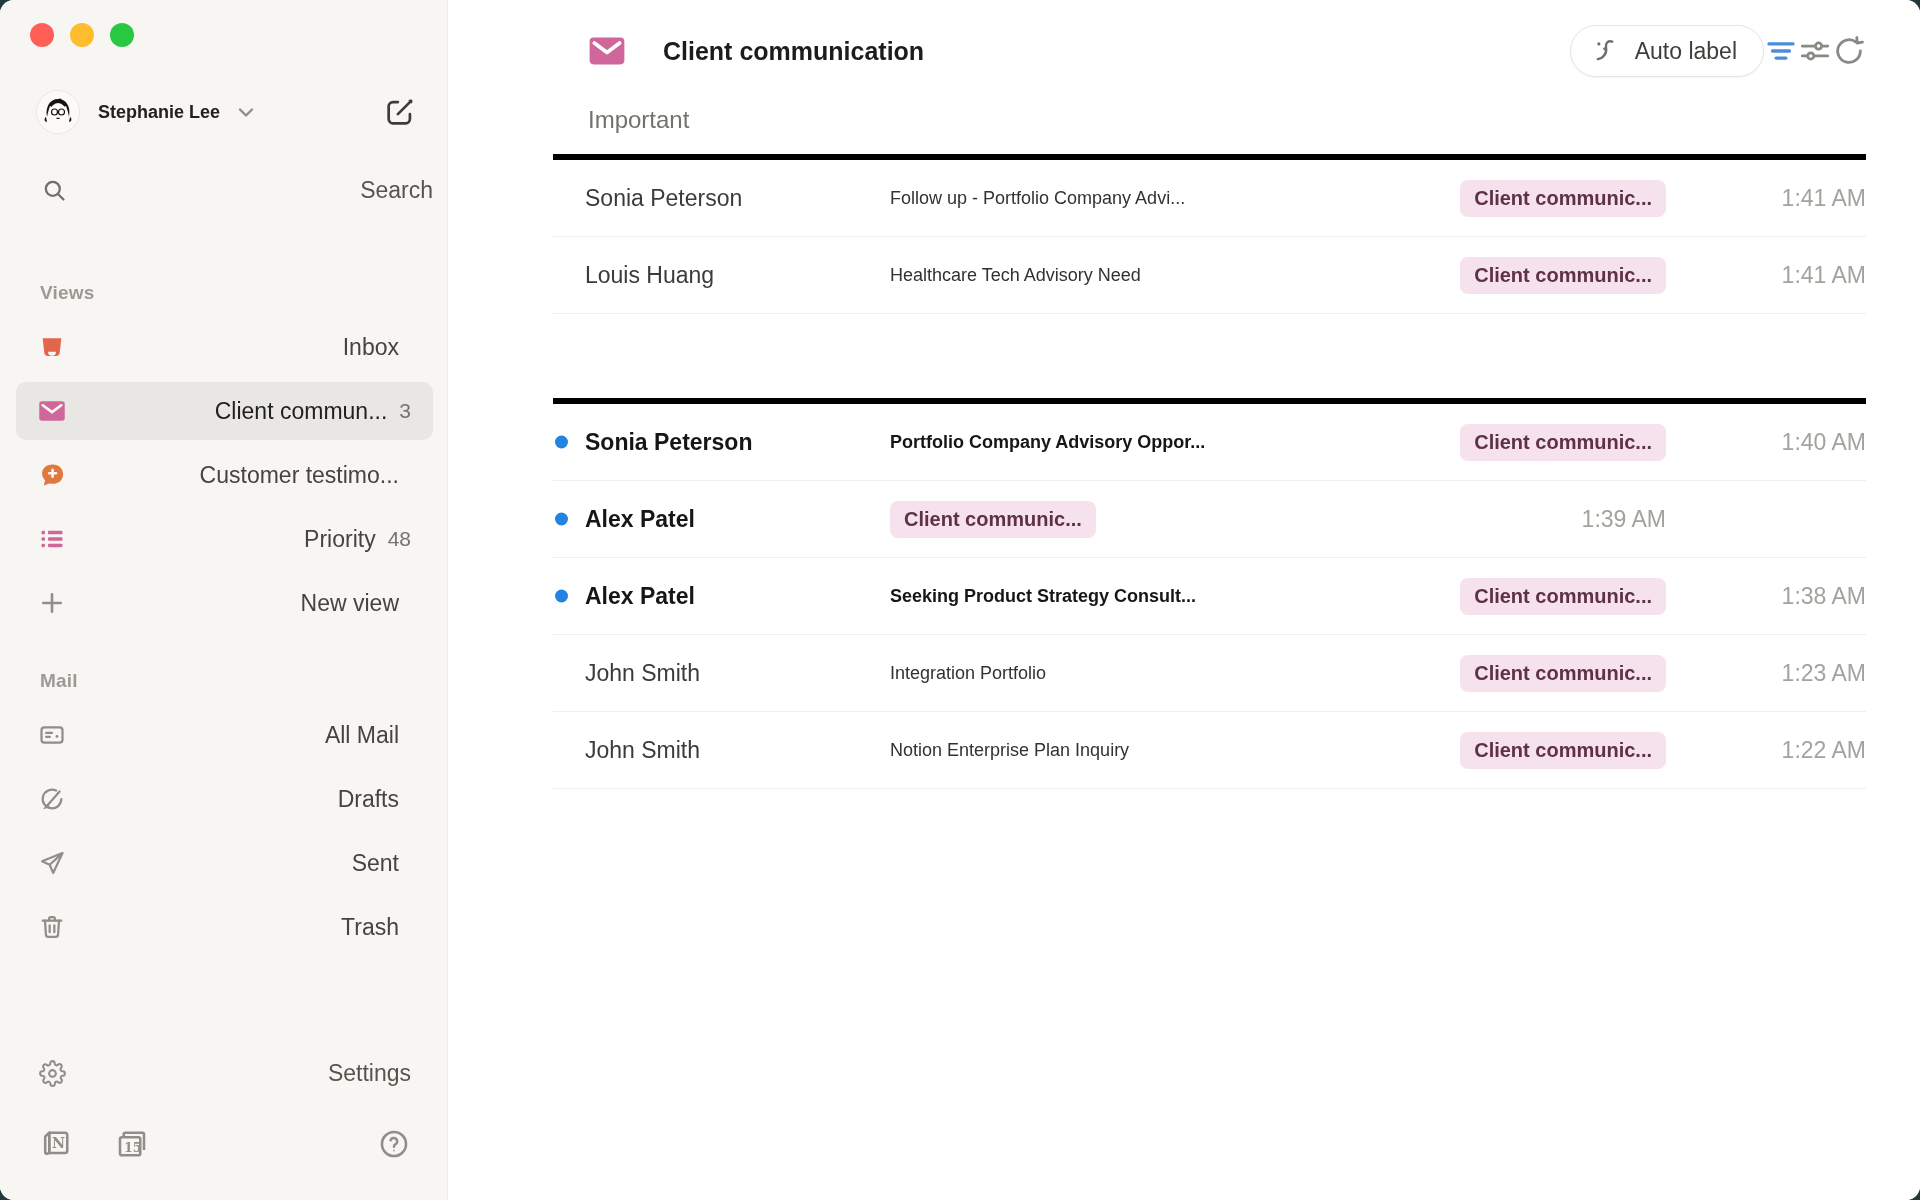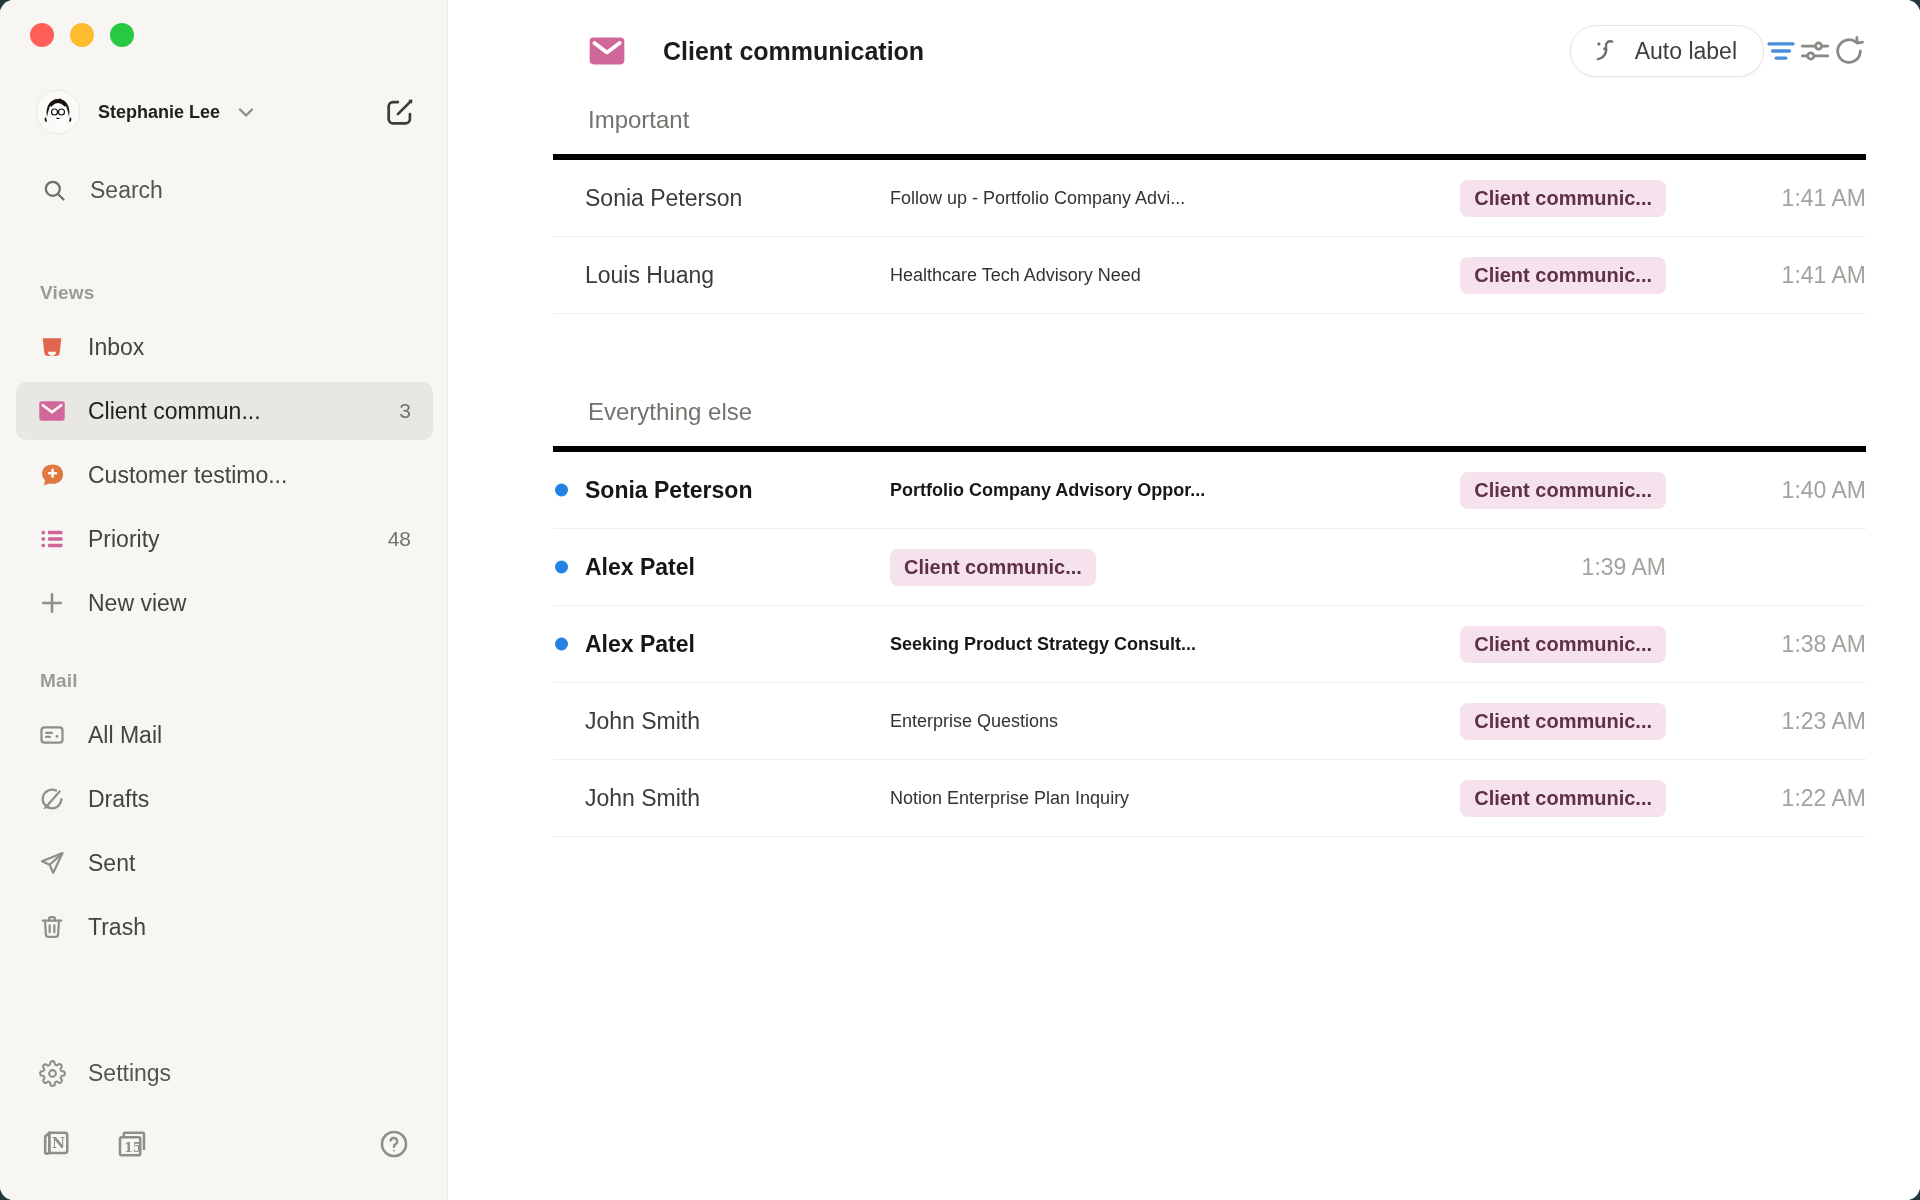--- a/index.html
+++ b/index.html
@@ -47,21 +47,21 @@
   .sb-item{
     display:flex;align-items:center;height:58px;
     margin:0 14px 0 16px;padding:0 22px;border-radius:10px;
     cursor:pointer;box-sizing:border-box;
   }
   .sb-item.selected{background:#e9e7e3;}
   .sb-icon{width:28px;height:28px;display:flex;align-items:center;justify-content:center;flex:none;}
   .sb-icon svg{display:block;}
   .sb-text{
     font-size:23px;color:#454440;margin-left:22px;white-space:nowrap;
-    overflow:hidden;text-overflow:ellipsis;flex:1;
+    overflow:hidden;text-overflow:ellipsis;flex:1;text-align:right;
   }
   .sb-item.selected .sb-text{color:#1f1f1d;}
   .sb-count{font-size:21px;color:#73726d;margin-left:12px;}
   .sb-spacer{flex:1;}
   .settings-row{
     display:flex;align-items:center;height:58px;margin:0 14px 10px 16px;
     padding:0 22px;border-radius:10px;cursor:pointer;color:#6c6b66;
   }
   .bottom-row{
     display:flex;align-items:center;height:64px;margin:0 36px 24px 38px;gap:40px;color:#8f8e89;
@@ -386,21 +386,20 @@
     <span class="dot"></span>
     <span class="sender">Louis Huang</span>
     <span class="subject">Healthcare Tech Advisory Need</span>
     <span class="chip">Client communic...</span>
     <span class="time">1:41 AM</span>
   </div>
 </div>
   </section>
 
   <section class="mail-section">
-    <h2 class="sec-title">Everything else</h2>
     <div class="rows">
   <div class="row unread">
     <span class="dot"></span>
     <span class="sender">Sonia Peterson</span>
     <span class="subject">Portfolio Company Advisory Oppor...</span>
     <span class="chip">Client communic...</span>
     <span class="time">1:40 AM</span>
   </div>
 
   <div class="row unread">
@@ -414,21 +413,21 @@
     <span class="dot"></span>
     <span class="sender">Alex Patel</span>
     <span class="subject">Seeking Product Strategy Consult...</span>
     <span class="chip">Client communic...</span>
     <span class="time">1:38 AM</span>
   </div>
 
   <div class="row">
     <span class="dot"></span>
     <span class="sender">John Smith</span>
-    <span class="subject">Enterprise Questions</span>
+    <span class="subject">Integration Portfolio</span>
     <span class="chip">Client communic...</span>
     <span class="time">1:23 AM</span>
   </div>
 
   <div class="row">
     <span class="dot"></span>
     <span class="sender">John Smith</span>
     <span class="subject">Notion Enterprise Plan Inquiry</span>
     <span class="chip">Client communic...</span>
     <span class="time">1:22 AM</span>

